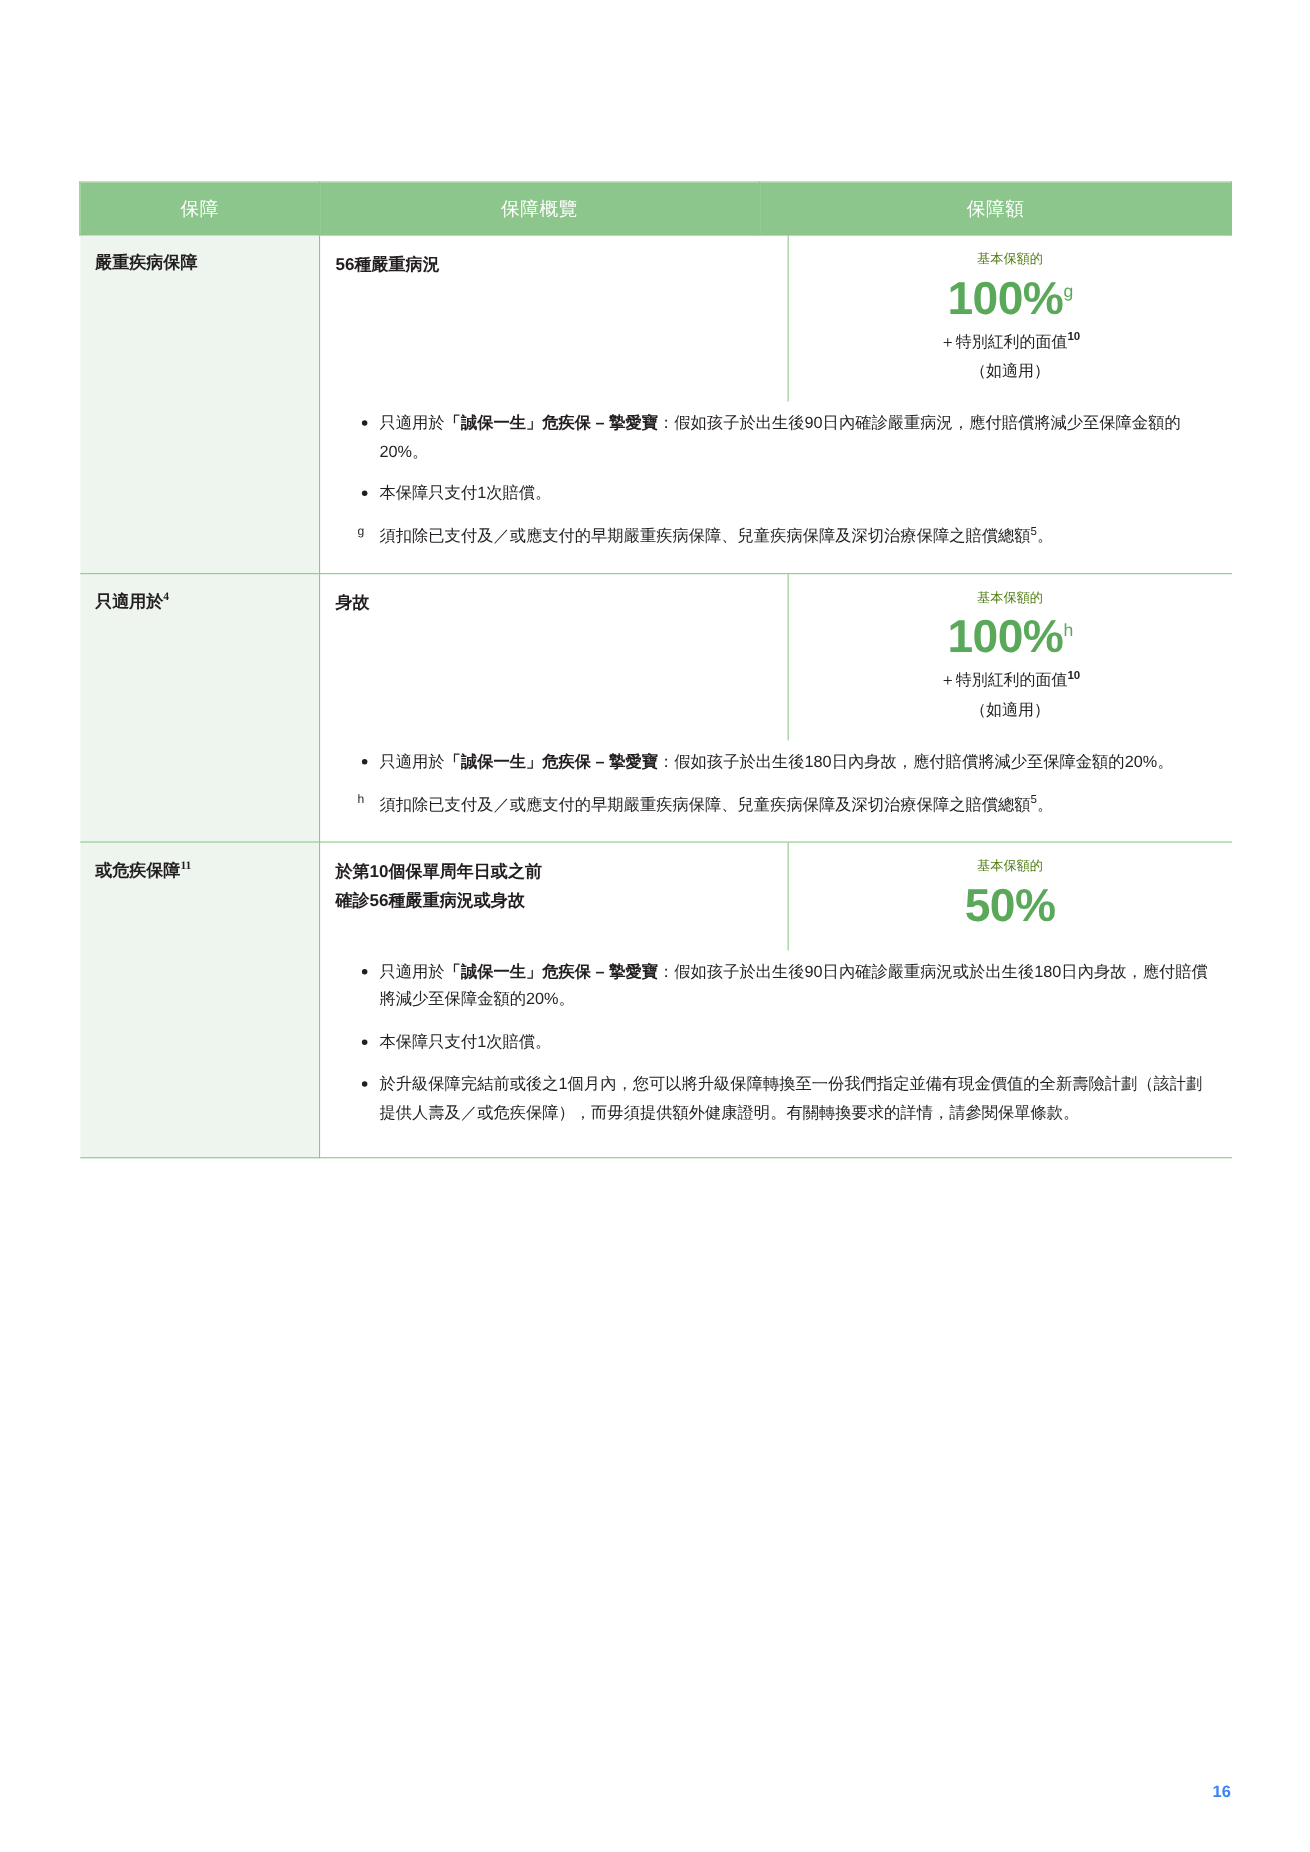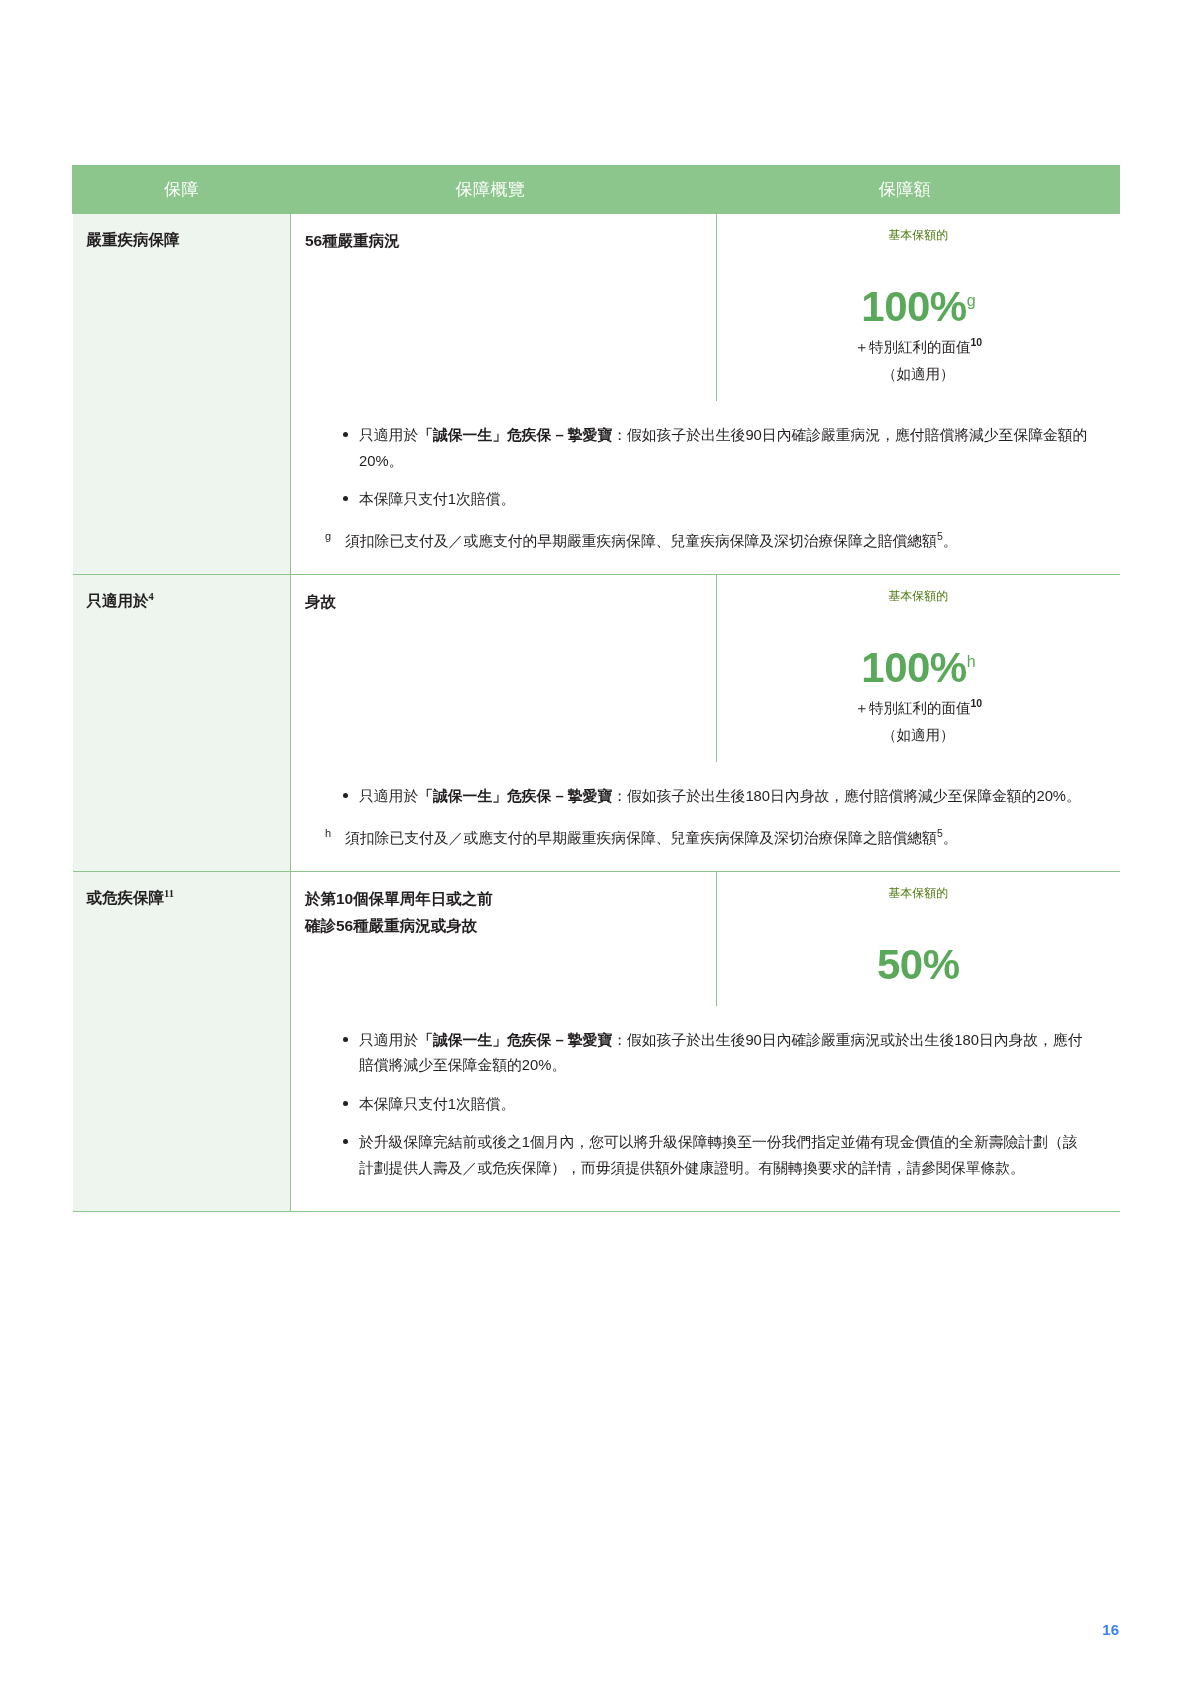--- a/index.html
+++ b/index.html
@@ -80,38 +80,37 @@
     color: #4d7c0f;
     font-size: 12px;
     line-height: 1.6;
   }
   .amt-big {
     color: #5aa85a;
     font-size: 42px;
     font-weight: bold;
     line-height: 1.25;
     letter-spacing: -0.5px;
-    margin-top: 36px;
   }
   .amt-big sup {
     font-size: 16px;
     font-weight: normal;
     vertical-align: super;
   }
   .amt-sub {
     font-size: 14.5px;
     line-height: 1.85;
     color: #231f20;
   }
   .amt-sub sup { font-size: 10.5px; font-weight: bold; }
   .bullets {
     padding: 6px 16px 14px 34px;
   }
   ul.bl {
-    margin: 16px;
+    margin: 2px;
     padding: 0;
     list-style: none;
   }
   ul.bl li {
     position: relative;
     padding-left: 18px;
     margin-bottom: 13px;
     font-size: 14.8px;
     line-height: 1.72;
   }

